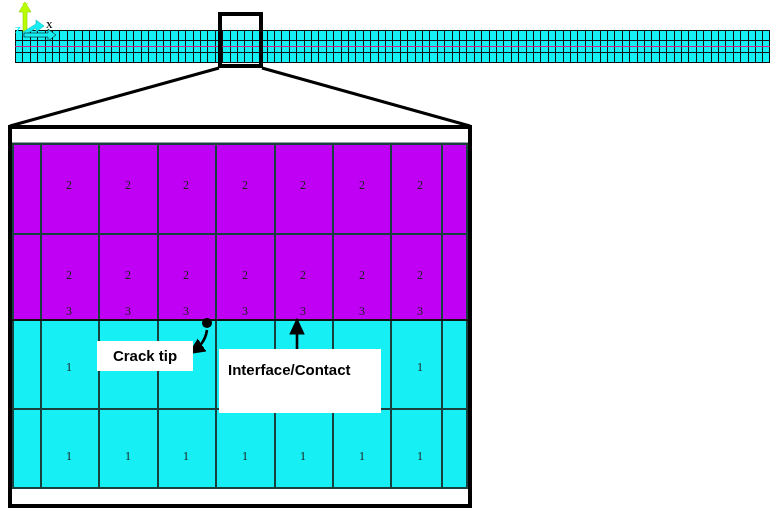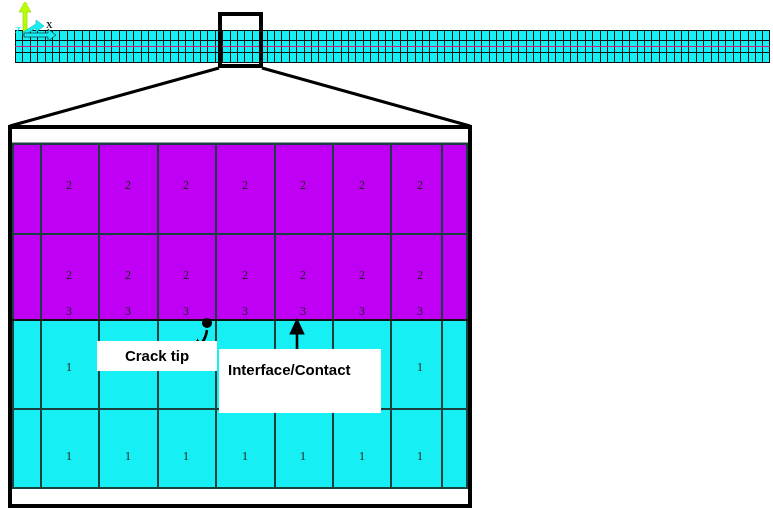--- a/index.html
+++ b/index.html
@@ -179,21 +179,21 @@
     position: absolute;
     background: #ffffff;
     color: #000000;
     font-family: "Liberation Sans", sans-serif;
     font-weight: bold;
     box-sizing: border-box;
   }
   #crack-tip-callout {
     left: 97px;
     top: 341px;
-    width: 120px;
+    width: 96px;
     height: 30px;
     font-size: 15px;
     line-height: 30px;
     text-align: center;
   }
   #interface-callout {
     left: 219px;
     top: 349px;
     width: 162px;
     height: 64px;

